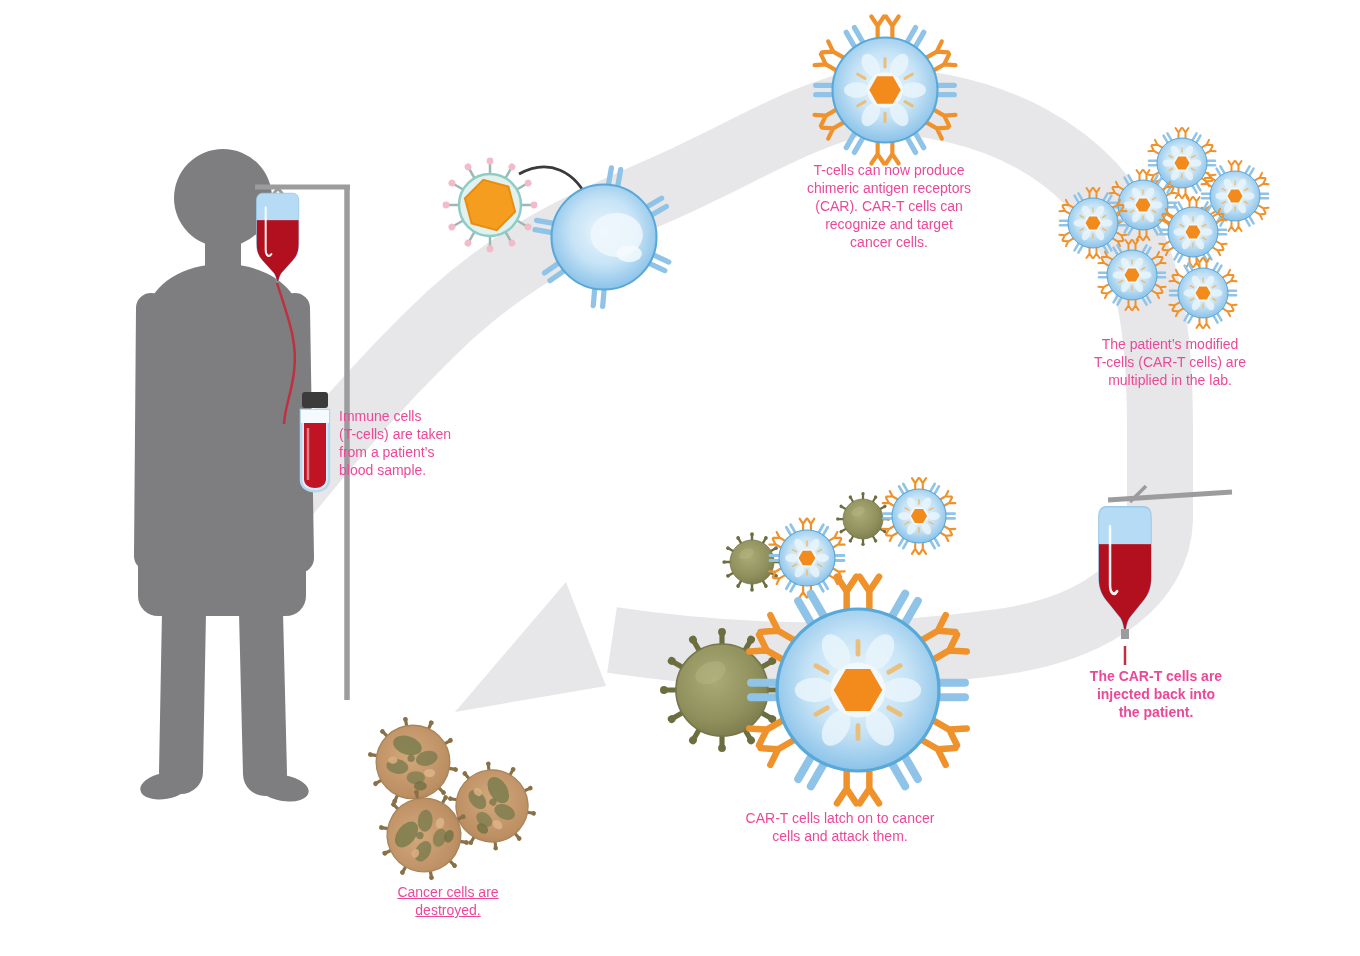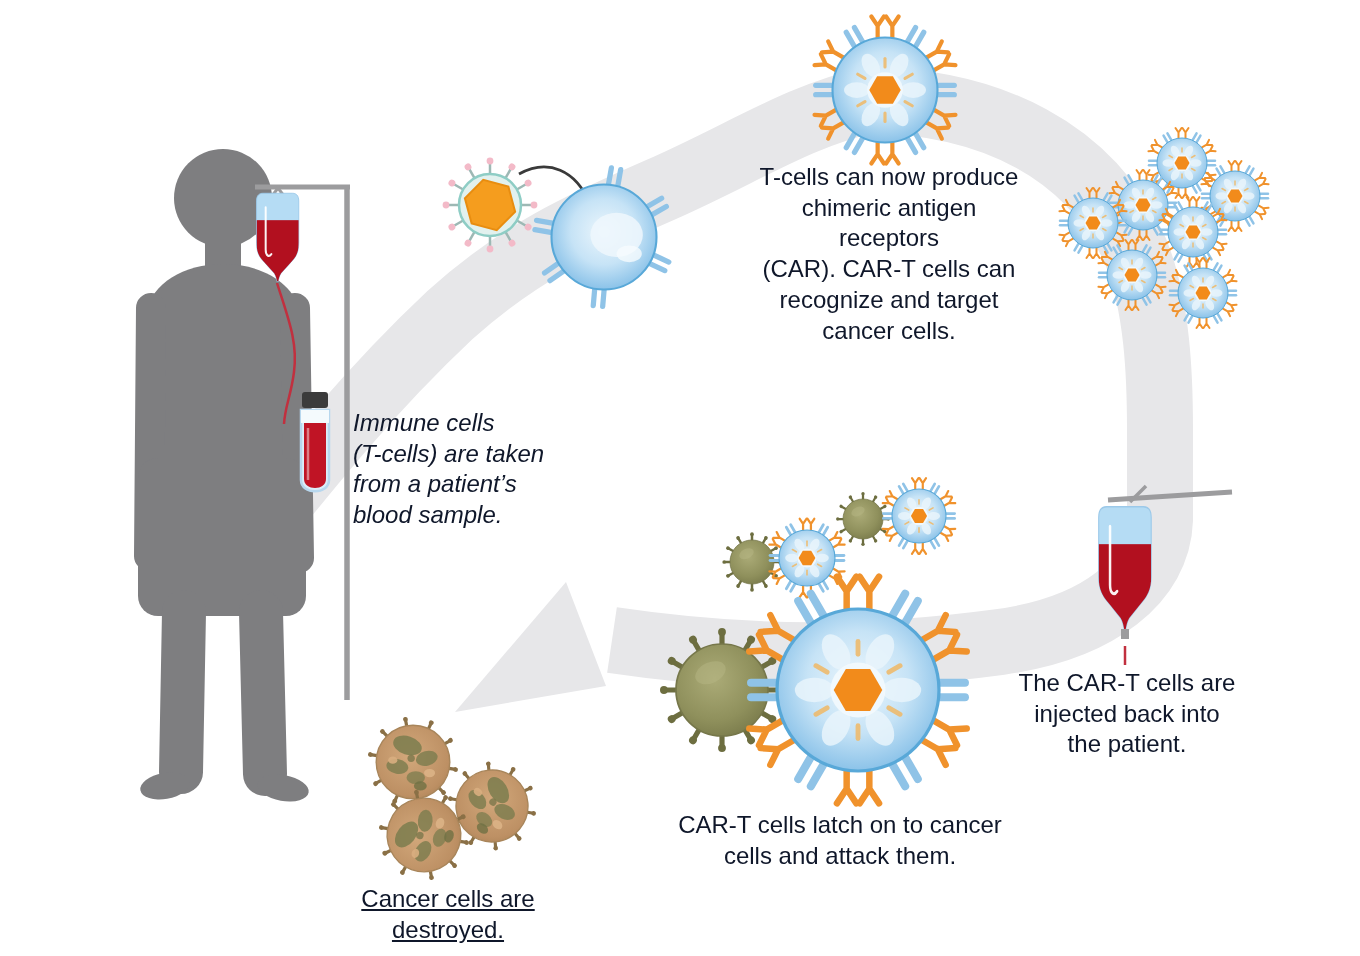--- a/index.html
+++ b/index.html
@@ -1,19 +1,19 @@
 <!DOCTYPE html>
 <html><head>
 <meta charset="utf-8">
 <style>
   html,body{margin:0;padding:0;background:#ffffff;}
   #stage{position:relative;width:1360px;height:956px;background:#ffffff;overflow:hidden;
          font-family:"Liberation Sans",sans-serif;}
   #art{position:absolute;left:0;top:0;width:1360px;height:956px;}
-  .cap{position:absolute;font-size:24px;line-height:1.28;color:#0f172a;
+  .cap{position:absolute;font-size:14px;line-height:1.28;color:#ec4899;
        white-space:pre-line;text-align:center;}
   .cap.left{text-align:left;}
 </style>
 </head>
 <body>
 
 <div id="stage">
 
 <svg id="art" viewBox="0 0 1360 956">
   <defs>
@@ -280,34 +280,37 @@
     <use href="#cartCell" transform="translate(858,690) scale(1.62)"></use>
   </g>
 
   <g>
     <use href="#deadCellSym" transform="translate(413,762) scale(0.92)"></use>
     <use href="#deadCellSym" transform="translate(492,806) scale(0.9) rotate(40)"></use>
     <use href="#deadCellSym" transform="translate(424,835) scale(0.92) rotate(-70)"></use>
   </g>
 </svg>
 
-<div class="cap left" style="left:353px;top:408px;width:200px;font-style:italic;">Immune cells
+<div class="cap left" style="left:339px;top:408px;width:200px;">Immune cells
 (T-cells) are taken
 from a patient’s
 blood sample.</div>
 
 
 <div class="cap" style="left:749px;top:162px;width:280px;">T-cells can now produce
 chimeric antigen receptors
 (CAR). CAR-T cells can
 recognize and target
 cancer cells.</div>
 
-
-<div class="cap" style="left:1007px;top:668px;width:240px;">The CAR-T cells are
+<div class="cap" style="left:1025px;top:336px;width:290px;">The patient’s modified
+T-cells (CAR-T cells) are
+multiplied in the lab.</div>
+
+<div class="cap" style="left:1036px;top:668px;width:240px;font-weight:bold;">The CAR-T cells are
 injected back into
 the patient.</div>
 
 <div class="cap" style="left:670px;top:810px;width:340px;text-align:center;">CAR-T cells latch on to cancer
 cells and attack them.</div>
 
 <div class="cap" style="left:328px;top:884px;width:240px;text-decoration:underline;">Cancer cells are
 destroyed.</div>
 
 </div>

